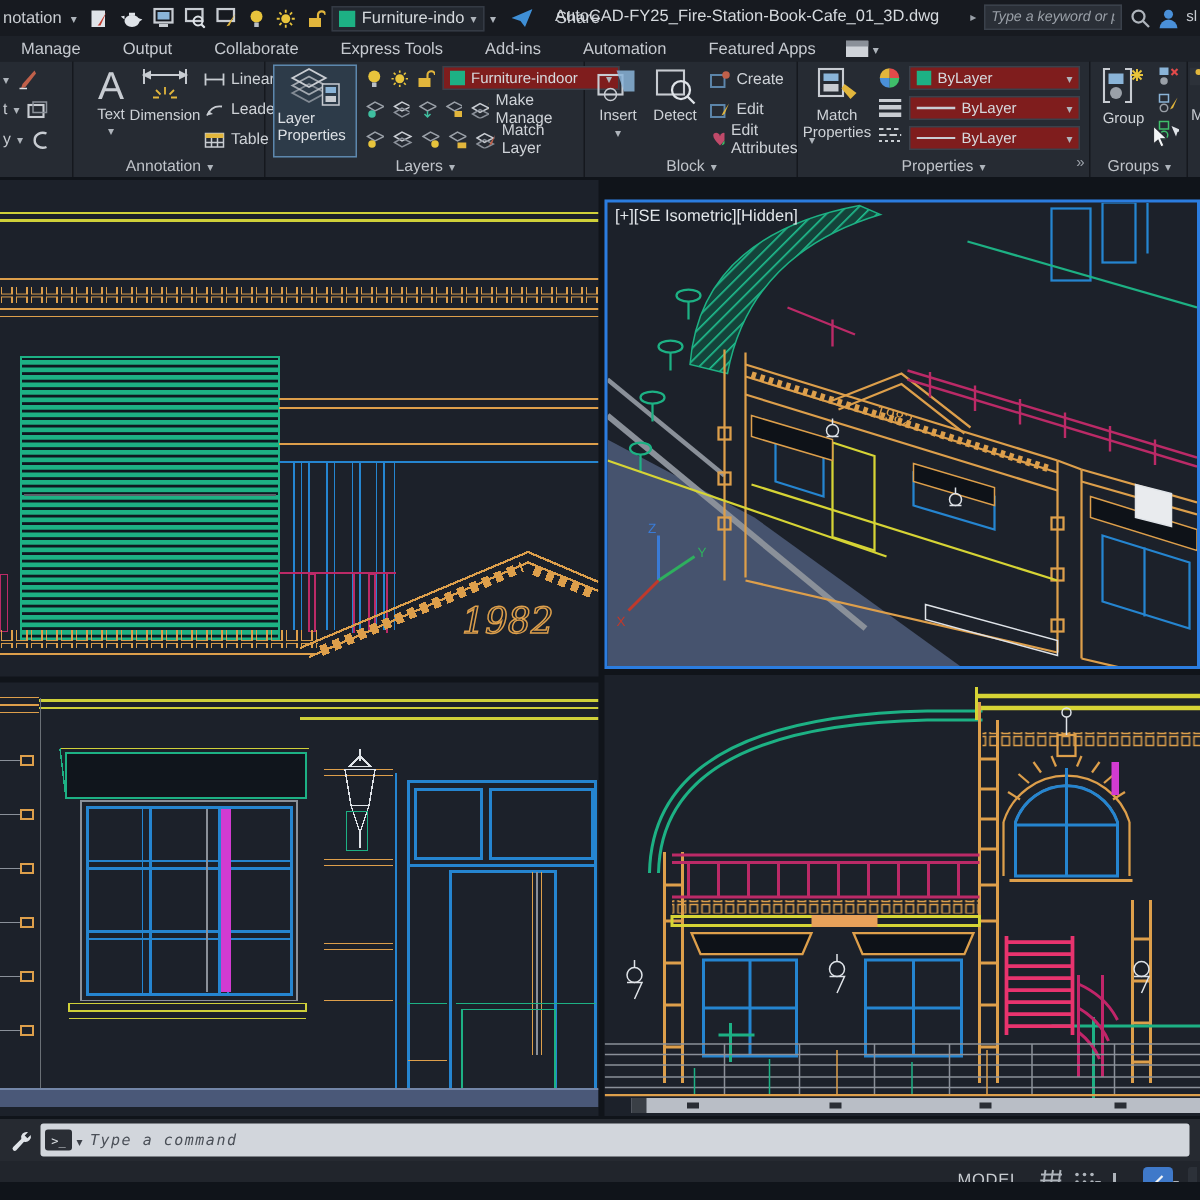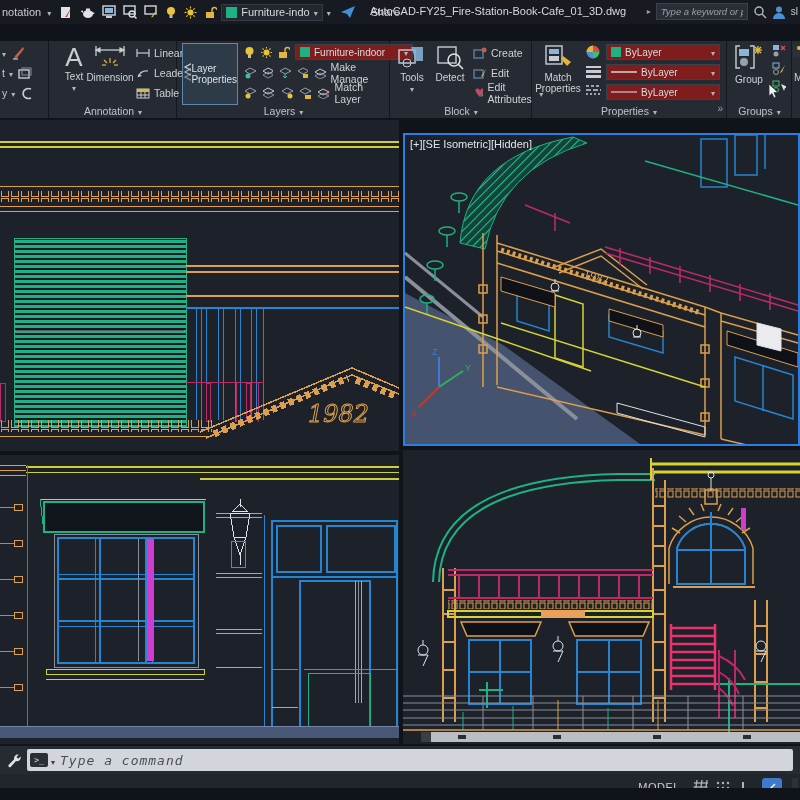--- a/index.html
+++ b/index.html
@@ -38,21 +38,21 @@
   .panel-label{position:absolute;left:0;right:0;bottom:1px;text-align:center;font-size:10.5px;
                color:#bfc3c9;display:flex;justify-content:center;align-items:center;gap:4px;}
   .bigbtn{position:absolute;top:2px;width:44px;height:60px;display:flex;flex-direction:column;
           align-items:center;font-size:10px;color:#ced2d7;text-align:center;line-height:11px;}
   .bigbtn svg{margin:1px 0 2px 0;}
   .rowitem{display:flex;align-items:center;gap:4px;font-size:10.5px;color:#ced2d7;height:16px;}
   .combo{display:flex;align-items:center;gap:4px;background:#7f1d1d;border:1px solid #3a414b;
          height:16px;padding:0 4px;font-size:10px;color:#d6dade;}
   .combo .fill{flex:1}
   .lp-btn{position:absolute;left:4px;top:2px;width:56px;height:62px;background:#2d3b49;
-          border:1px solid #5d87ad;display:flex;flex-direction:row;align-items:center;
+          border:1px solid #5d87ad;display:flex;flex-direction:column;align-items:center;
           font-size:10px;color:#dde1e6;line-height:11px;}
   .frag{font-size:10.5px;color:#c6cad0;}
 
   
   .canvas{position:absolute;left:0;top:118px;width:800px;height:628px;background:#10141a;}
   .vp{position:absolute;background:#1c212a;overflow:hidden;}
   .vp-tl{left:0;top:2px;width:399px;height:331px;}
   .vp-bl{left:0;top:337px;width:399px;height:289px;}
   .vp-tr{left:403px;top:15px;width:397px;height:313px;border:2px solid #2b7de0;}
   .vp-br{left:403px;top:332px;width:397px;height:294px;}
@@ -63,21 +63,21 @@
   .cmdbar{position:absolute;left:0;top:746px;width:800px;height:28px;background:#262a31;
           display:flex;align-items:center;}
   .cmd-input-wrap{position:relative;margin-left:27px;width:766px;height:22px;background:#d2d6dc;
                   border-radius:2px;display:flex;align-items:center;padding-left:3px;gap:3px;}
   .cmd-chip{width:18px;height:14px;background:#2a2e35;border-radius:2px;color:#d8dce0;
             font-size:8px;display:flex;align-items:center;justify-content:center;
             font-family:"DejaVu Sans Mono",monospace;}
   .cmd-chip::after{content:">_";}
   .cmd-car::after{content:"▾";font-size:8px;color:#3a3e46;}
   .cmd-input{flex:1;border:none;background:transparent;outline:none;
-             font-family:"DejaVu Sans Mono",monospace;font-size:13px;font-style:italic;color:#4a4f57;}
+             font-family:"DejaVu Sans Mono",monospace;font-size:10px;font-style:italic;color:#4a4f57;}
   .cmd-input::placeholder{color:#4a4f57;font-style:italic;letter-spacing:1px;}
 
   
   .statusbar{position:absolute;left:0;top:774px;width:800px;height:26px;background:#21252c;}
   .sb-right{position:absolute;right:0;top:0;height:26px;display:flex;align-items:center;gap:6px;padding-right:2px;}
   .model-btn{font-size:11px;color:#c9cdd2;padding:2px 6px;letter-spacing:.5px;}
   .sb-ic{display:flex;align-items:center;}
   .polar-btn{width:20px;height:18px;background:#3f79c9;border-radius:3px;display:flex;
              align-items:center;justify-content:center;}
   .sliver{width:6px;height:18px;background:#2c3139;border-radius:2px 0 0 2px;}
@@ -164,20 +164,36 @@
           <line x1="9" y1="9" x2="13" y2="13" stroke="#aeb4bb" stroke-width="1.5"></line>
         </svg>
       <svg width="14" height="14">
           <circle cx="7" cy="4.5" r="3" fill="#4a90d9"></circle>
           <path d="M1,14 a6,6 0 0 1 12,0 Z" fill="#4a90d9"></path>
         </svg>
       <span class="user-frag">sl</span>
     </div>
   </header>
 
+  <nav class="tabs">
+    <span class="tab">Manage</span>
+    <span class="tab">Output</span>
+    <span class="tab">Collaborate</span>
+    <span class="tab">Express Tools</span>
+    <span class="tab">Add-ins</span>
+    <span class="tab">Automation</span>
+    <span class="tab">Featured Apps</span>
+    <span class="ribbon-toggle">
+      <svg width="15" height="11">
+          <rect x="0" y="0" width="15" height="11" fill="#cfd3d9"></rect>
+          <rect x="0" y="0" width="15" height="4" fill="#8a9099"></rect>
+        </svg>
+      <span class="car"></span>
+    </span>
+  </nav>
 
   <div class="ribbon">
 
     <div class="panel" style="left:0;width:49px">
       <div style="position:absolute;left:2px;top:4px" class="rowitem">
         <span class="car"></span>
         <svg width="15" height="14">
             <path d="M13,1 L5,10 L4,13 L7,12 L14,3 Z" fill="#c0604a"></path>
             <line x1="3" y1="13" x2="8" y2="13" stroke="#dfe3e8"></line>
           </svg>
@@ -361,21 +377,21 @@
       </div>
     </div>
 
     <div class="panel" style="left:391px;width:141px">
       <div class="bigbtn" style="left:3px;width:36px">
         <svg width="30" height="26">
             <rect x="2" y="6" width="16" height="13" fill="none" stroke="#c8ccd2" stroke-width="1.4"></rect>
             <circle cx="10" cy="19" r="4" fill="none" stroke="#c8ccd2"></circle>
             <path d="M14,3 h12 v14 h-7" fill="#8ab4d8" opacity=".85"></path>
           </svg>
-        <span>Tools</span>
+        <span>Insert</span>
         <span class="car"></span>
       </div>
       <div class="bigbtn" style="left:40px;width:38px">
         <svg width="28" height="26">
             <rect x="2" y="3" width="18" height="16" fill="none" stroke="#c8ccd2" stroke-width="1.4"></rect>
             <circle cx="18" cy="16" r="6" fill="none" stroke="#dfe3e8" stroke-width="1.5"></circle>
             <line x1="22" y1="20" x2="27" y2="25" stroke="#dfe3e8" stroke-width="1.6"></line>
           </svg>
         <span>Detect</span>
       </div>

